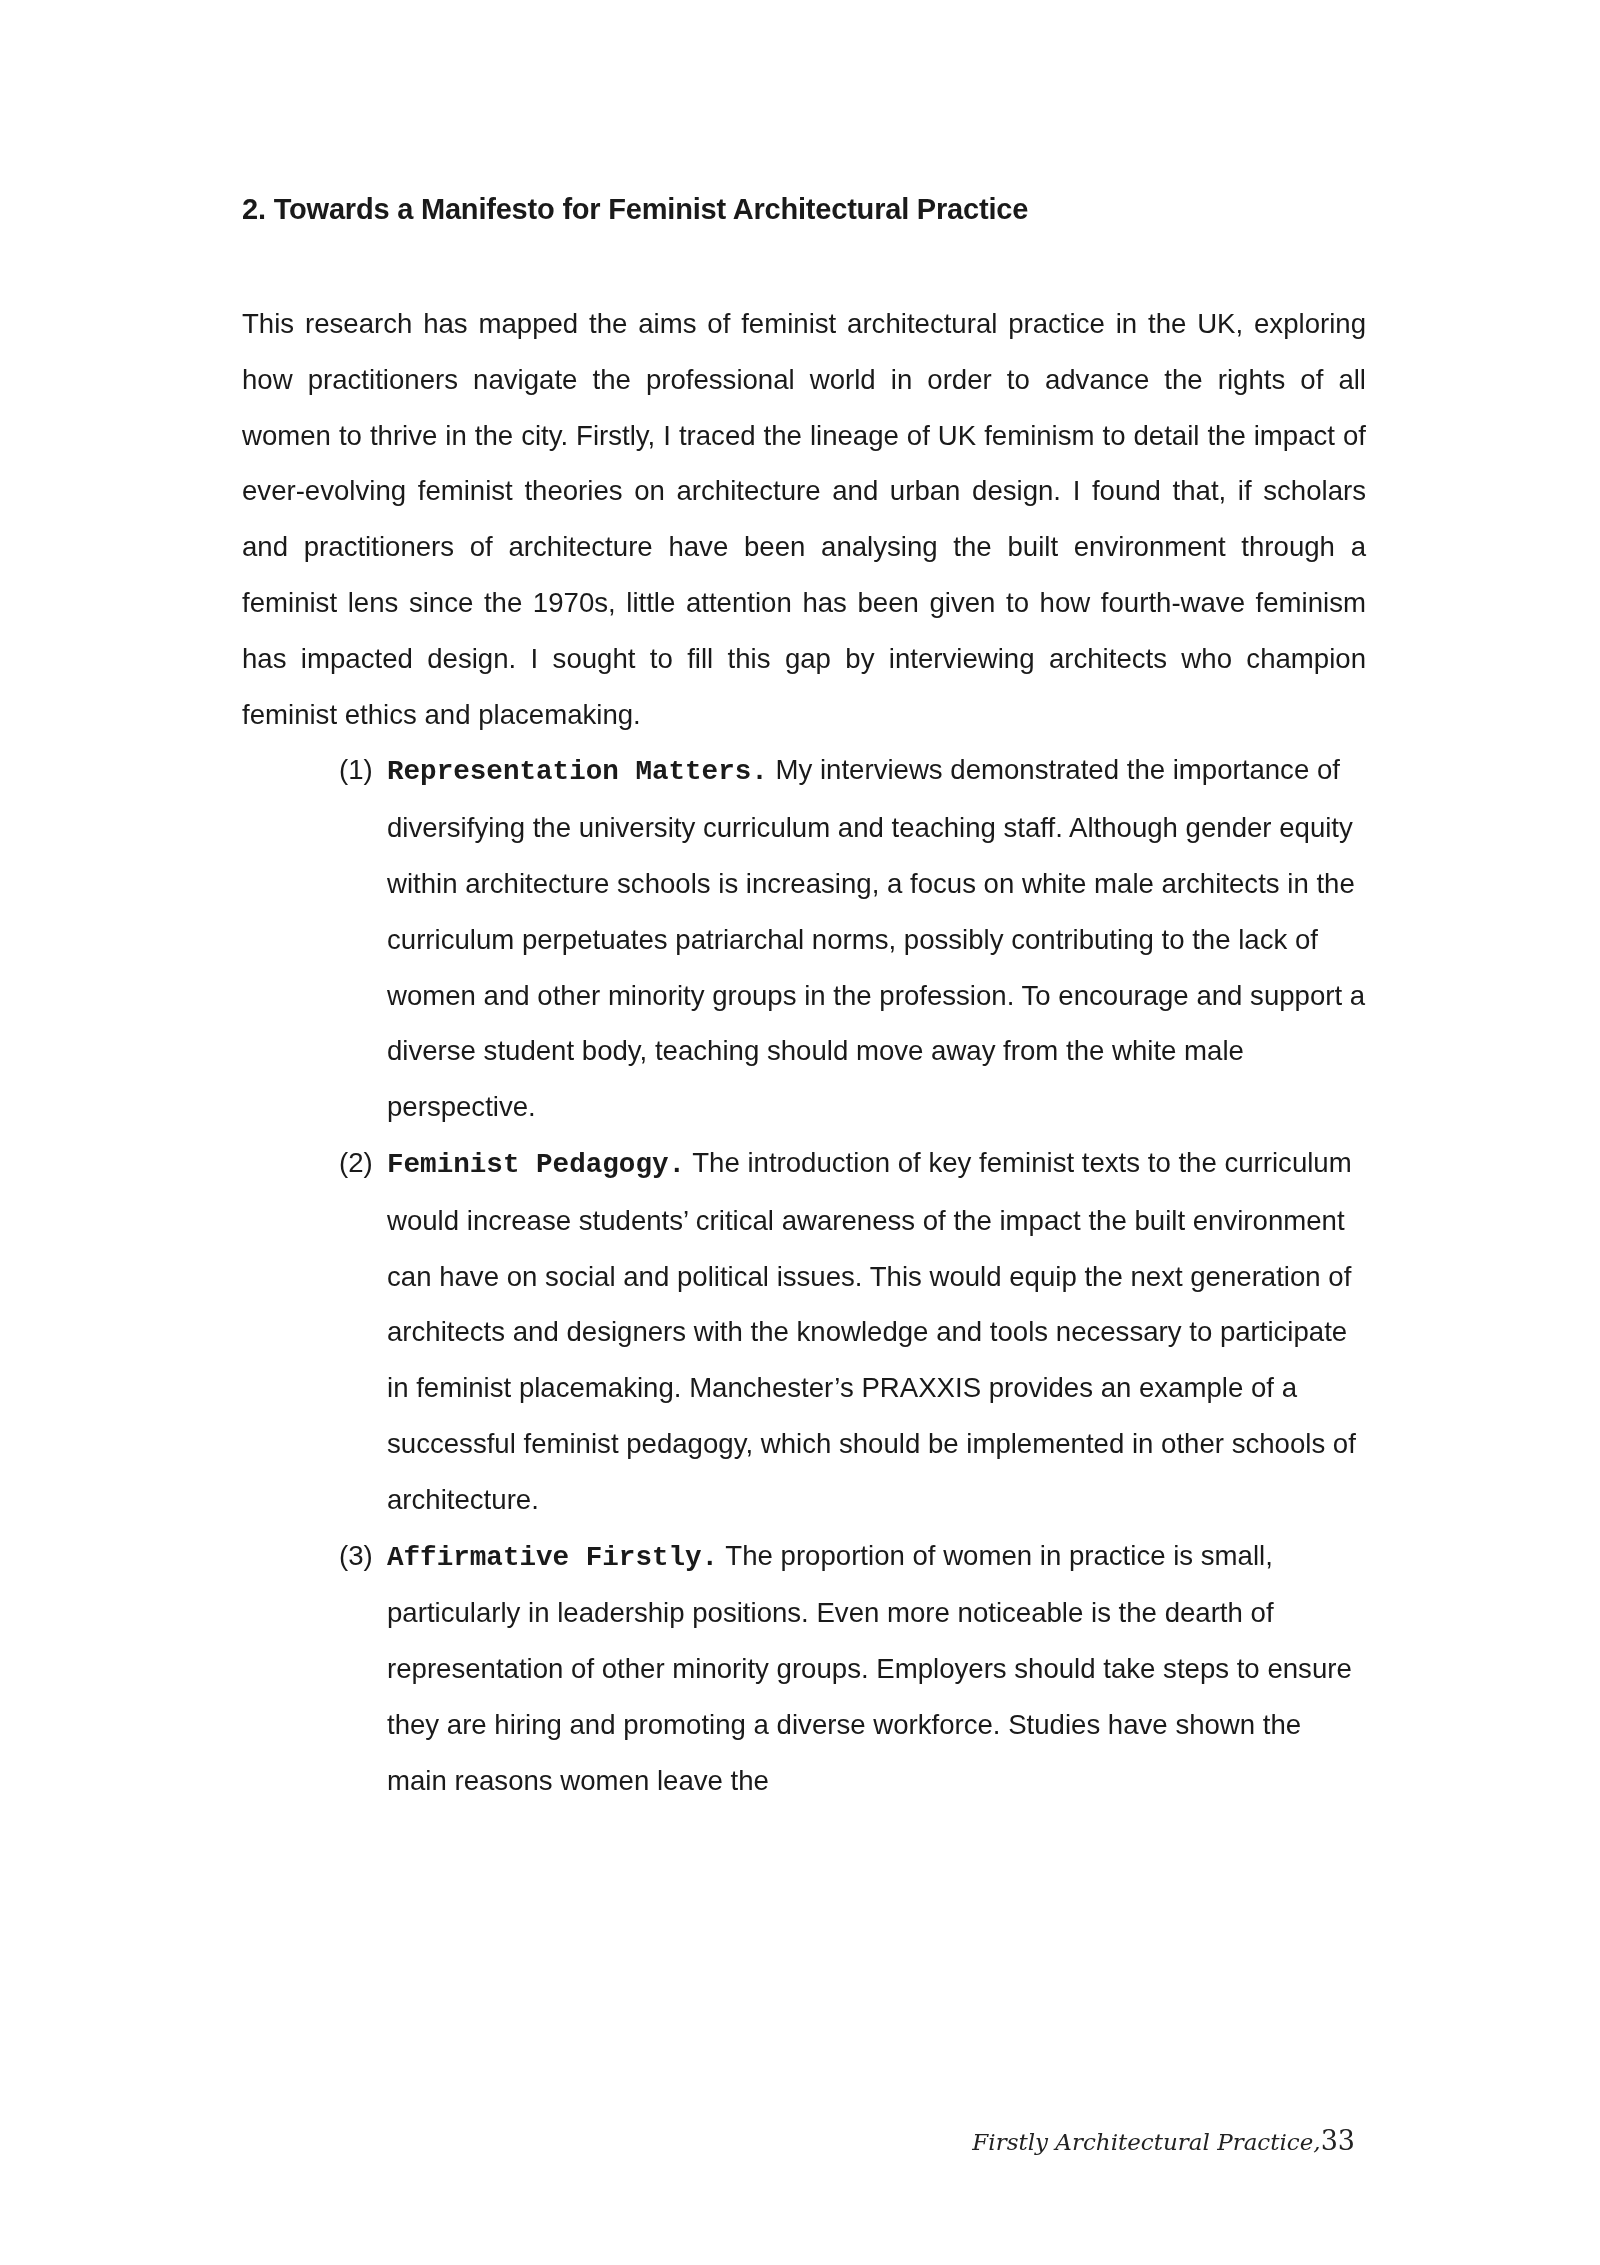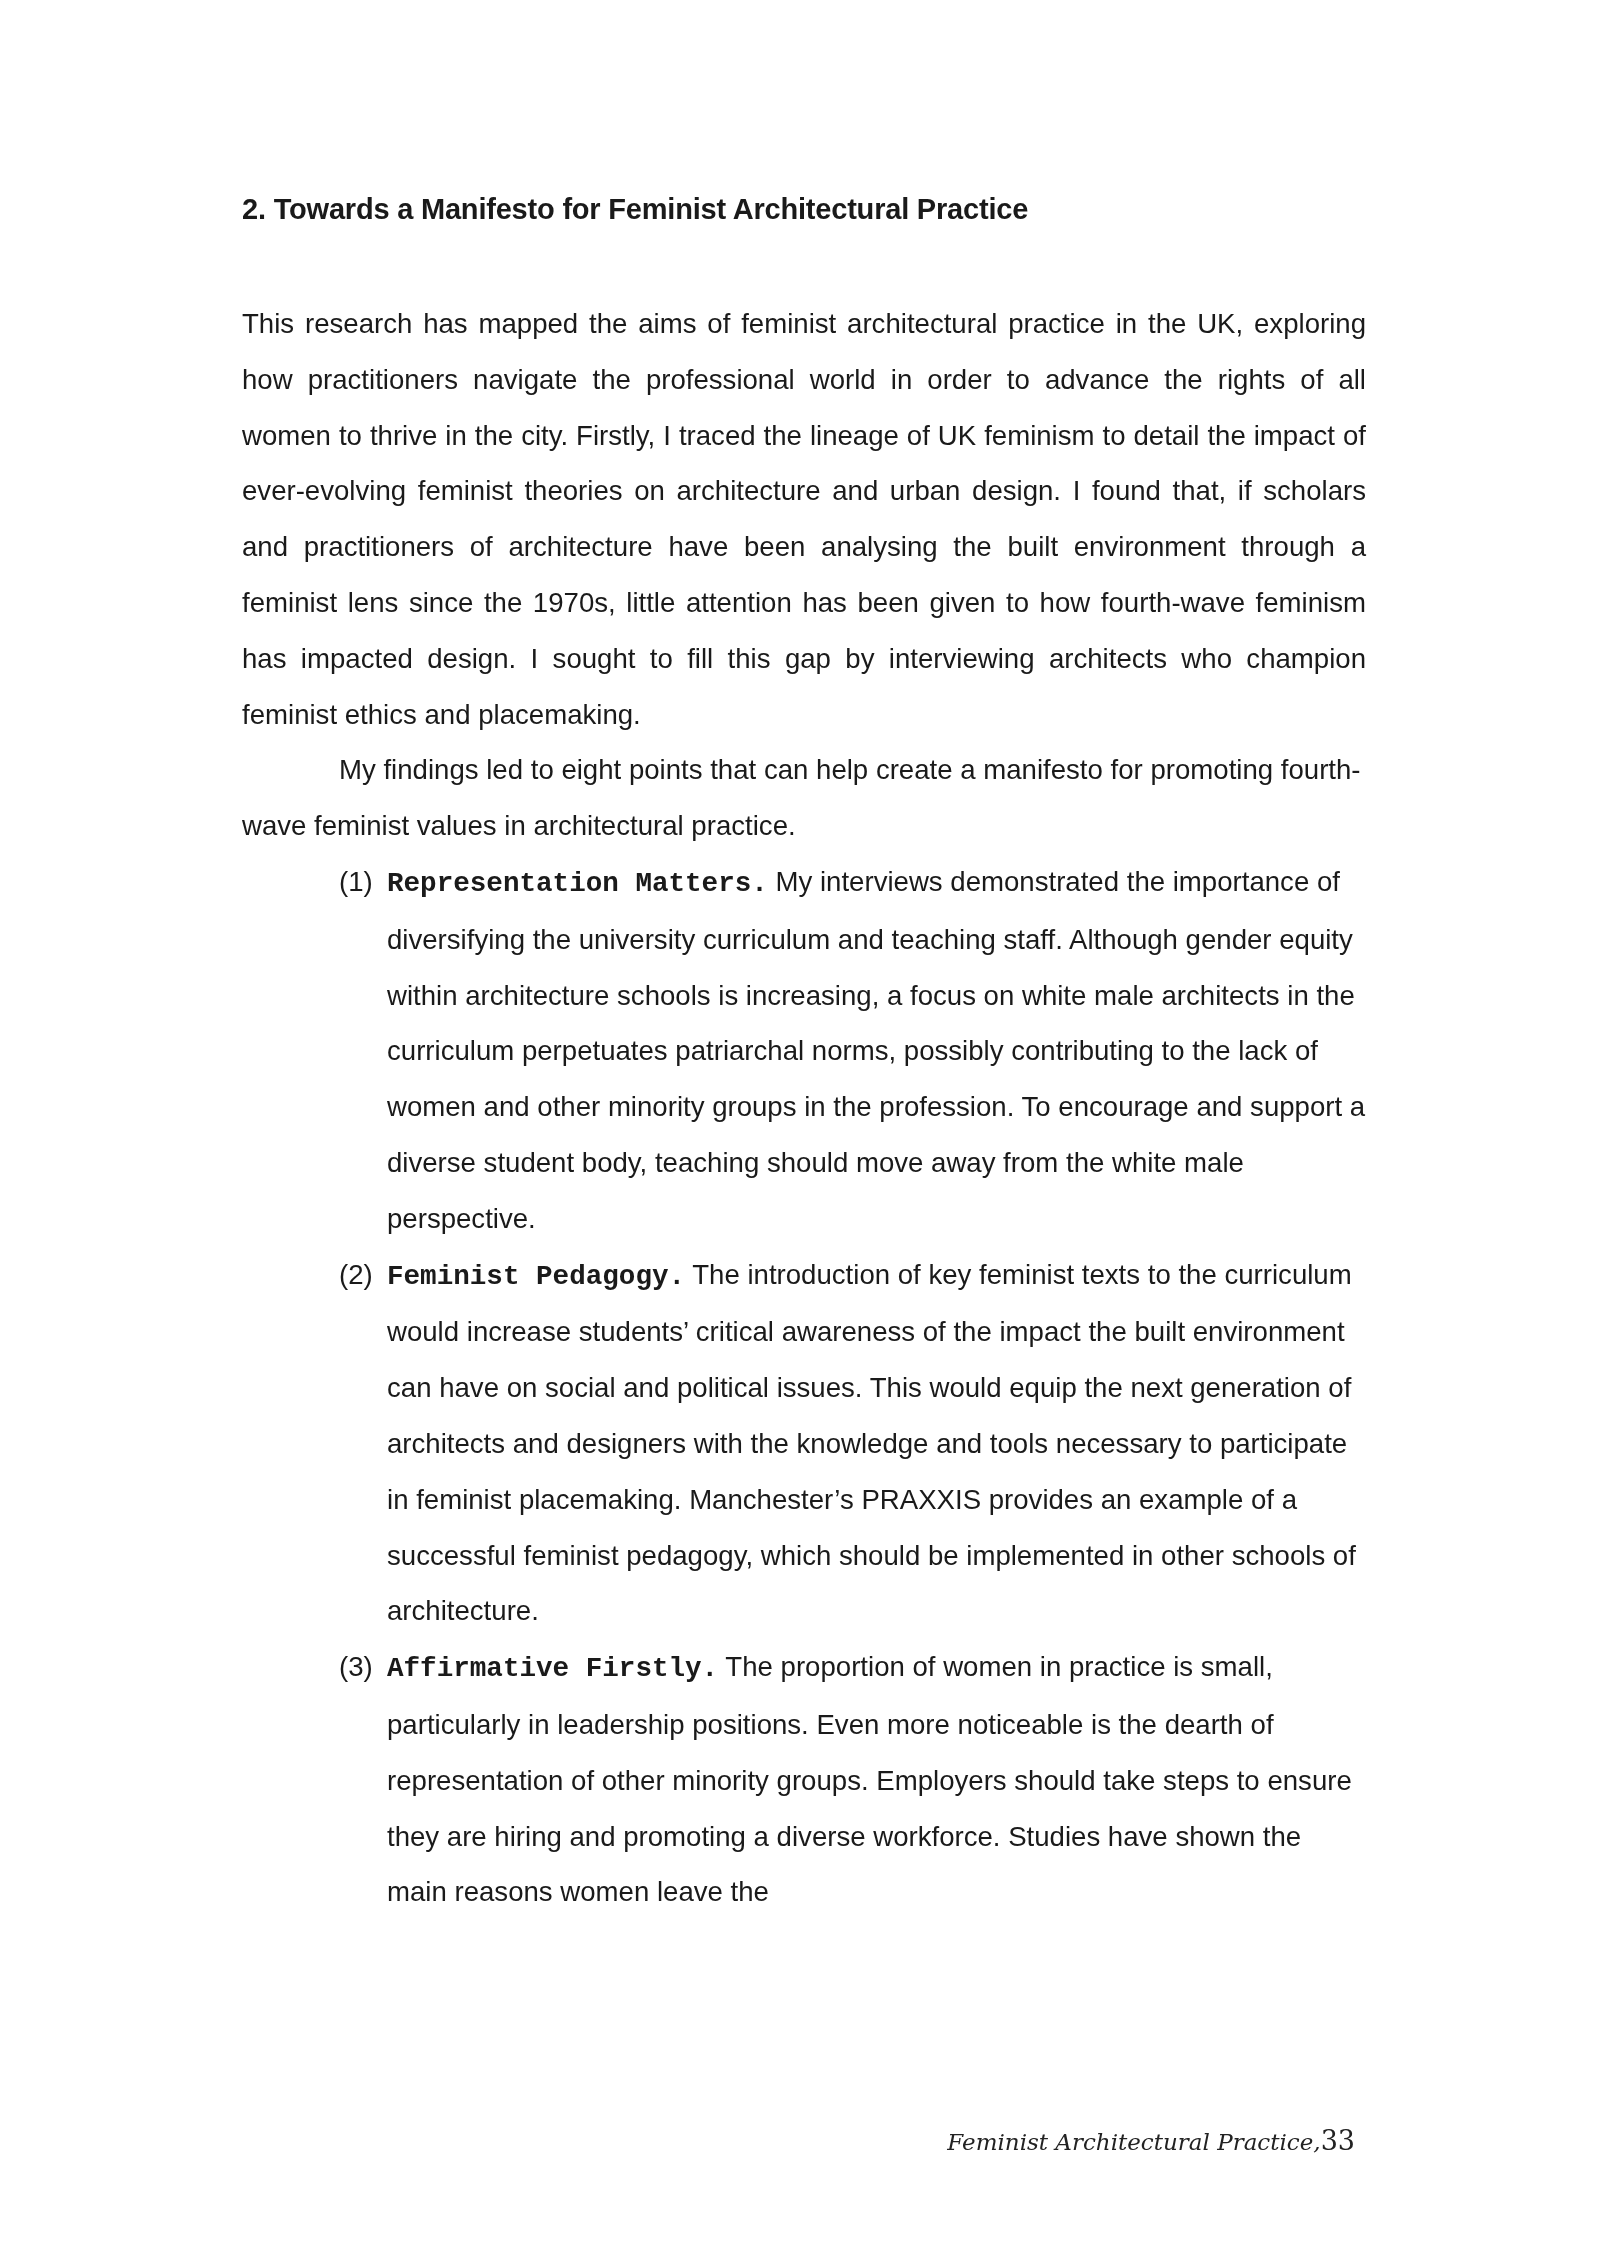--- a/index.html
+++ b/index.html
@@ -87,34 +87,33 @@
   </style>
 </head>
 <body>
 
 <div class="page">
 
   <div class="heading">2. Towards a Manifesto for Feminist Architectural Practice</div>
 
   <div class="body">
     <p class="para">This research has mapped the aims of feminist architectural practice in the UK, exploring how practitioners navigate the professional world in order to advance the rights of all women to thrive in the city. Firstly, I traced the lineage of UK feminism to detail the impact of ever-evolving feminist theories on architecture and urban design. I found that, if scholars and practitioners of architecture have been analysing the built environment through a feminist lens since the 1970s, little attention has been given to how fourth-wave feminism has impacted design. I sought to fill this gap by interviewing architects who champion feminist ethics and placemaking.</p>
-    <p class="para indent">My findings led to eight points that can help create a manifesto for promoting fourth-wave feminist values in architectural practice.</p>
 
     <ol class="list">
       <li class="list-item">
         <span class="list-num">(1)</span>
         <span class="item-title">Representation Matters.</span><span> My interviews demonstrated the importance of diversifying the university curriculum and teaching staff. Although gender equity within architecture schools is increasing, a focus on white male architects in the curriculum perpetuates patriarchal norms, possibly contributing to the lack of women and other minority groups in the profession. To encourage and support a diverse student body, teaching should move away from the white male perspective.</span>
       </li>
       <li class="list-item">
         <span class="list-num">(2)</span>
         <span class="item-title">Feminist Pedagogy.</span><span> The introduction of key feminist texts to the curriculum would increase students’ critical awareness of the impact the built environment can have on social and political issues. This would equip the next generation of architects and designers with the knowledge and tools necessary to participate in feminist placemaking. Manchester’s PRAXXIS provides an example of a successful feminist pedagogy, which should be implemented in other schools of architecture.</span>
       </li>
       <li class="list-item">
         <span class="list-num">(3)</span>
         <span class="item-title">Affirmative Firstly.</span><span> The proportion of women in practice is small, particularly in leadership positions. Even more noticeable is the dearth of representation of other minority groups. Employers should take steps to ensure they are hiring and promoting a diverse workforce. Studies have shown the main reasons women leave the</span>
       </li>
     </ol>
   </div>
 </div>
 
 <div class="footer">
-  <span class="footer-title">Feminist Architectural Practice,</span><span class="footer-page">33</span>
+  <span class="footer-title">Firstly Architectural Practice,</span><span class="footer-page">33</span>
 </div>
 
 </body></html>

